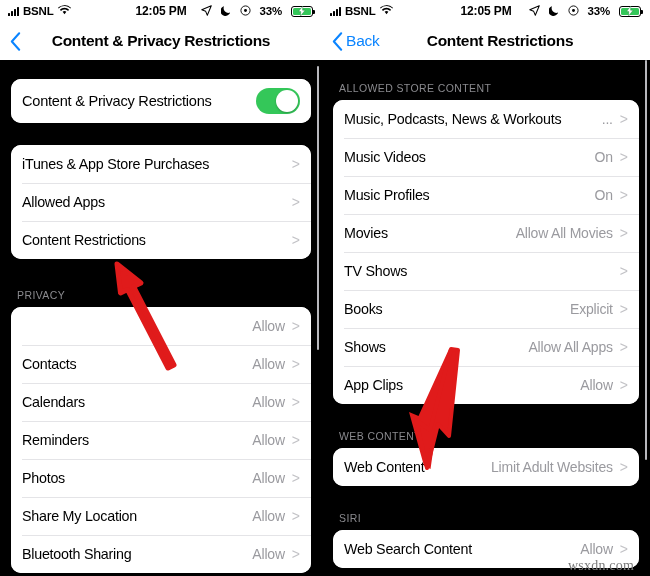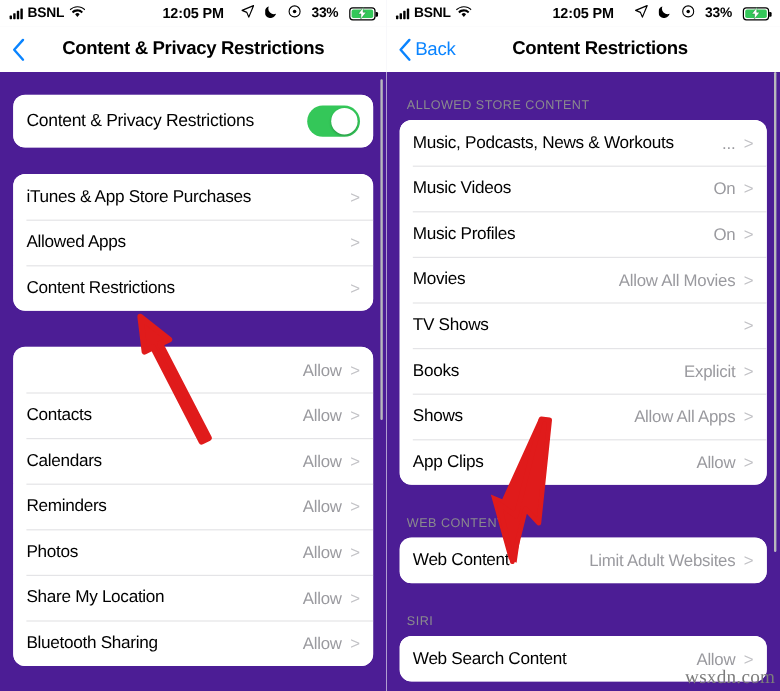--- a/index.html
+++ b/index.html
@@ -76,42 +76,42 @@
   .navbar {
     height: 38px;
     background: #ffffff;
     display: flex;
     align-items: center;
     position: relative;
     padding: 0 10px;
     border-bottom: 0;
   }
   .navbar .back {
-    display: flex; align-items: flex-end; gap: 3px;
+    display: flex; align-items: center; gap: 3px;
     color: #0a84ff;
     font-size: 16px;
     z-index: 2;
     cursor: pointer;
   }
   .navbar .back .lbl { font-size: 15.5px; color:#0a84ff; letter-spacing:-0.2px;}
   .navbar .title {
     position: absolute; left: 0; right: 0;
     text-align: center;
     font-size: 15.5px;
     font-weight: bold;
     color: #000;
     letter-spacing: -0.3px;
   }
   .phone.right .navbar .title { padding-left: 28px; }
 
   
   .body {
     position: relative;
     height: calc(576px - 60px);
-    background: #4c1d95;
+    background: #000000;
     padding: 0 11px;
     overflow: hidden;
   }
   .spacer-sm { height: 19px; }
   .spacer-md { height: 22px; }
 
   .group {
     background: #ffffff;
     border-radius: 10px;
     overflow: hidden;
@@ -187,22 +187,22 @@
     border-radius: 2px;
     background: #b8b8bd;
   }
 
   
   .arrow { position: absolute; pointer-events: none; }
 
   
   .watermark {
     position: absolute;
-    right: 4px; bottom: 2px;
-    font-size: 16px;
+    right: 16px; bottom: 2px;
+    font-size: 14px;
     color: #7b7b7b;
     font-family: "Liberation Serif", serif;
     letter-spacing: .2px;
   }
 </style>
 </head>
 <body>
 
 <div class="screens">
 
@@ -287,20 +287,21 @@
           <span class="chev">&gt;</span>
         </div>
         <div class="row">
           <span class="label">Content Restrictions</span>
           <span class="chev">&gt;</span>
         </div>
       </div>
 
       <div style="height:30px"></div>
 
+      <div class="hdr">PRIVACY</div>
 
       <div class="group">
         <div class="row">
           <span class="value">Allow</span>
           <span class="chev">&gt;</span>
         </div>
         <div class="row">
           <span class="label">Contacts</span>
           <span class="value">Allow</span>
           <span class="chev">&gt;</span>

